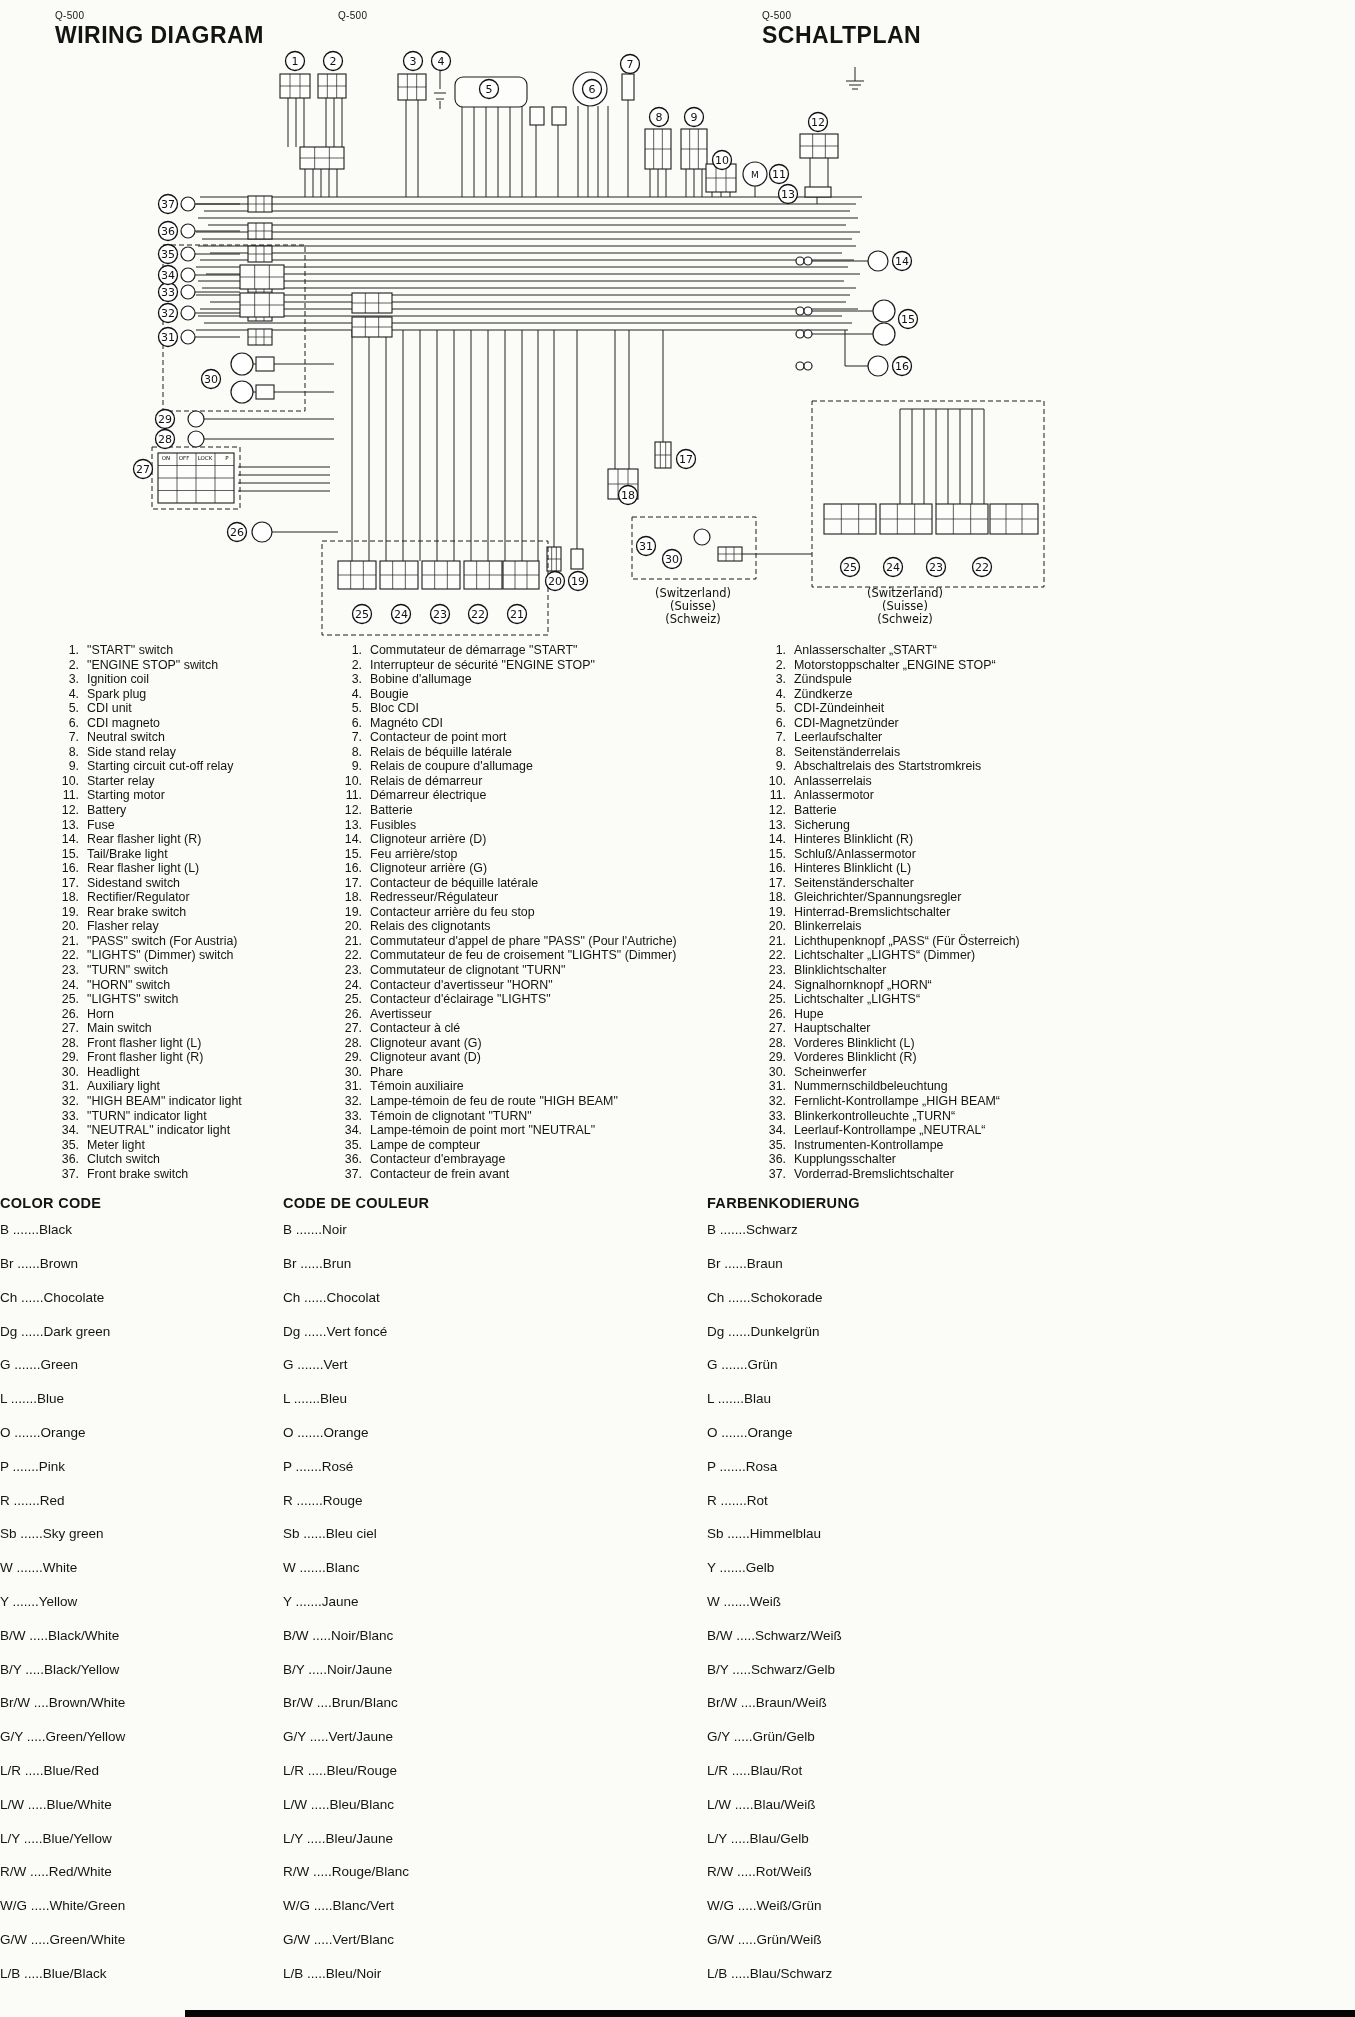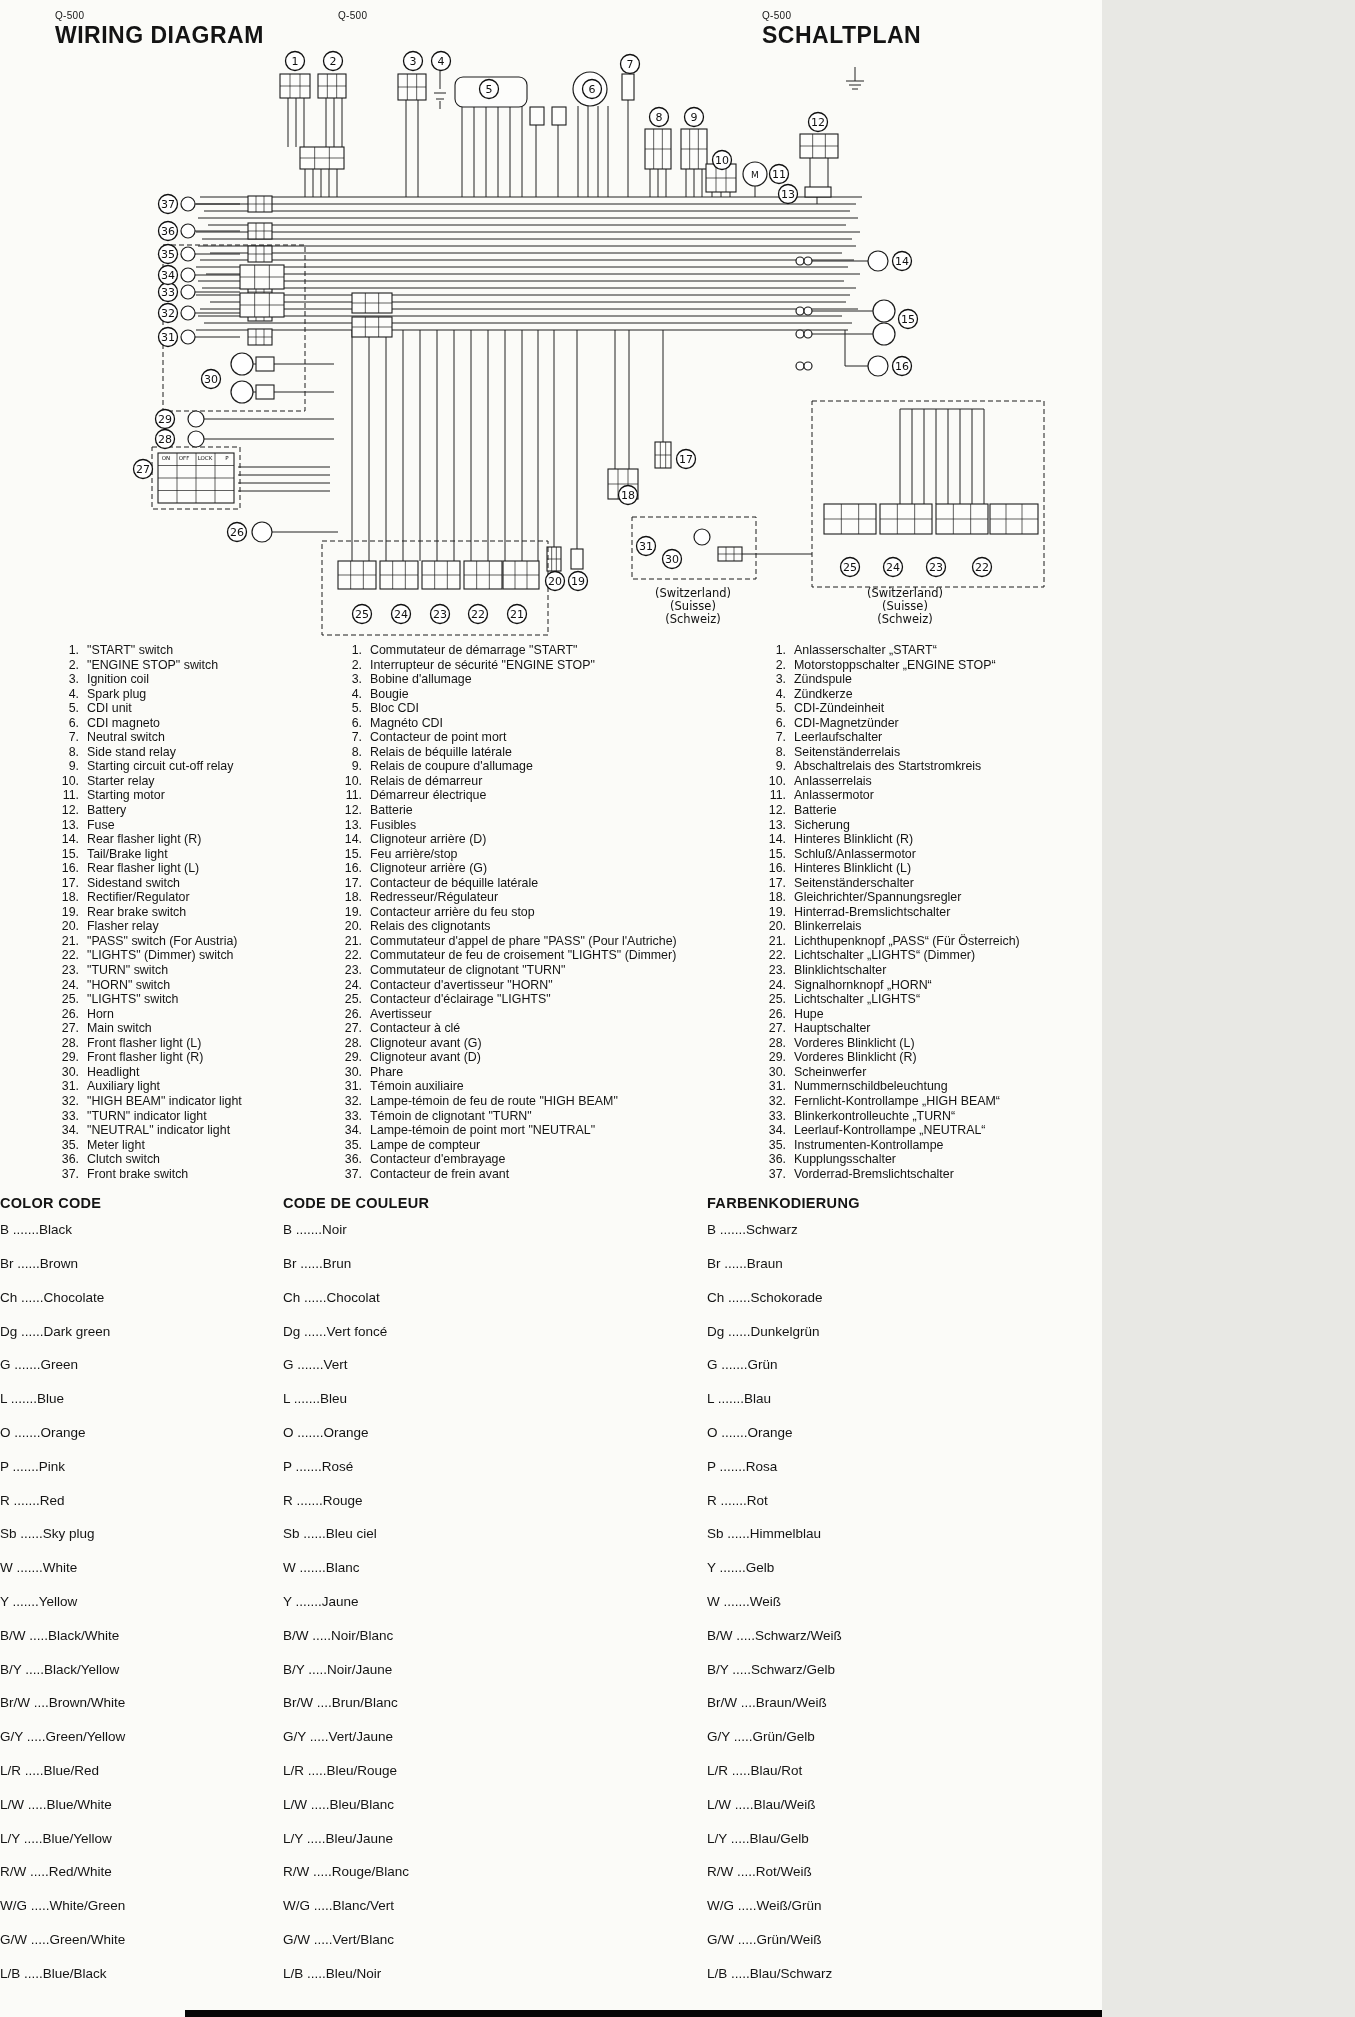--- a/index.html
+++ b/index.html
@@ -1,16 +1,16 @@
 <!DOCTYPE html>
 <html><head>
 <meta charset="utf-8">
 <style>
   html,body{margin:0;padding:0;background:#e8e8e4;}
-  .page{position:relative;width:1102px;height:2017px;background:#fbfbf8;color:#141414;
+  .page{position:relative;width:1355px;height:2017px;background:#fbfbf8;color:#141414;
         font-family:"Liberation Sans","DejaVu Sans",sans-serif;overflow:hidden;}
   
   .hdr{display:grid;grid-template-columns:283px 424px 1fr;padding:10px 0 0 55px;}
   .hcol .code{font-size:10px;letter-spacing:.3px;}
   .hcol .title{font-size:23px;font-weight:bold;letter-spacing:.5px;margin-top:1px;}
   .hcol.serif .title{font-family:"Liberation Serif","DejaVu Serif",serif;}
   
   .diagram{width:1355px;height:588px;}
   svg text{font-family:"DejaVu Sans",sans-serif;}
   .wire{stroke:#222;stroke-width:1;fill:none;}
@@ -996,21 +996,21 @@
       <div id="cc-en">
           <div class="cc-entry">B .......Black</div>
           <div class="cc-entry">Br ......Brown</div>
           <div class="cc-entry">Ch ......Chocolate</div>
           <div class="cc-entry">Dg ......Dark green</div>
           <div class="cc-entry">G .......Green</div>
           <div class="cc-entry">L .......Blue</div>
           <div class="cc-entry">O .......Orange</div>
           <div class="cc-entry">P .......Pink</div>
           <div class="cc-entry">R .......Red</div>
-          <div class="cc-entry">Sb ......Sky plug</div>
+          <div class="cc-entry">Sb ......Sky green</div>
           <div class="cc-entry">W .......White</div>
           <div class="cc-entry">Y .......Yellow</div>
           <div class="cc-entry">B/W .....Black/White</div>
           <div class="cc-entry">B/Y .....Black/Yellow</div>
           <div class="cc-entry">Br/W ....Brown/White</div>
           <div class="cc-entry">G/Y .....Green/Yellow</div>
           <div class="cc-entry">L/R .....Blue/Red</div>
           <div class="cc-entry">L/W .....Blue/White</div>
           <div class="cc-entry">L/Y .....Blue/Yellow</div>
           <div class="cc-entry">R/W .....Red/White</div>

